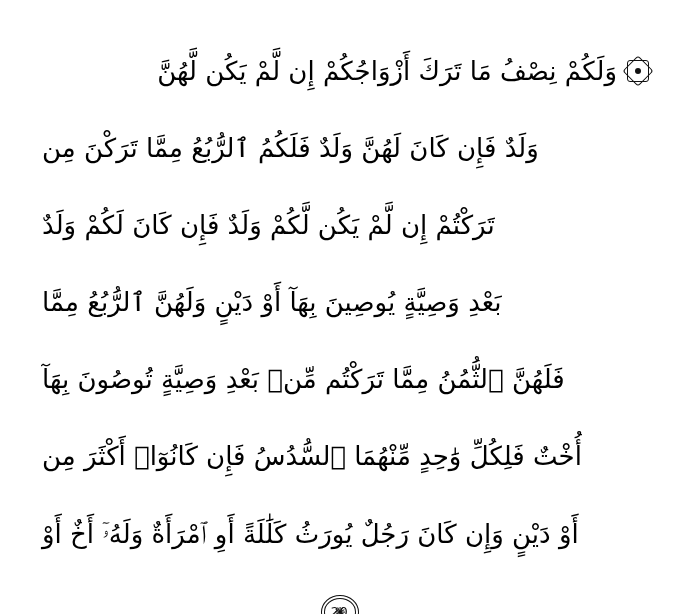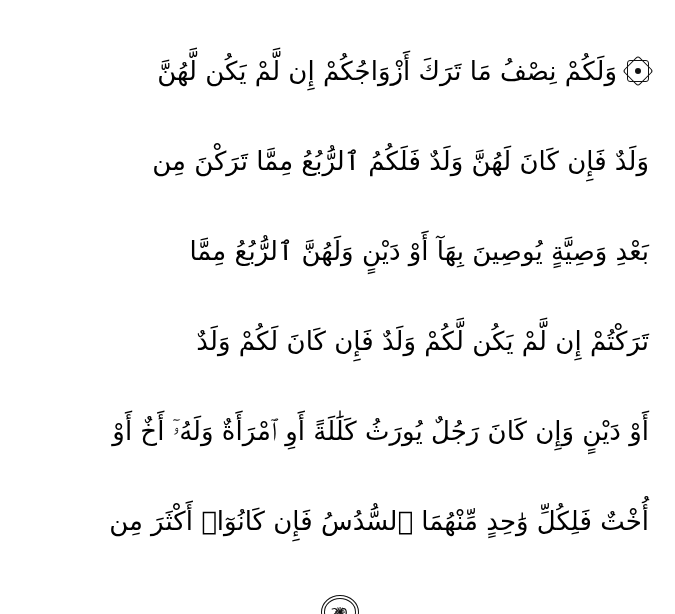--- a/index.html
+++ b/index.html
@@ -30,21 +30,21 @@
     text-align: center;
     unicode-bidi: bidi-override;
     color: #000000;
     font-family: "DejaVu Sans", sans-serif;
     font-size: 26px;
     line-height: 1.25;
     white-space: nowrap;
     letter-spacing: 0.5px;
     display: flex;
     align-items: center;
-    justify-content: flex-start;
+    justify-content: flex-end;
     height: 60px;
   }
   .line-1 {
     justify-content: flex-start;
     direction: rtl;
   }
   .line-inner {
     display: inline-block;
   }
   .start-marker {
@@ -145,34 +145,37 @@
       <span class="s-dot"></span>
     </span>
     <span class="line-inner">وَلَكُمْ نِصْفُ مَا تَرَكَ أَزْوَاجُكُمْ إِن لَّمْ يَكُن لَّهُنَّ</span>
   </div>
 
   <div class="ayah-line">
     <span class="line-inner">وَلَدٌ فَإِن كَانَ لَهُنَّ وَلَدٌ فَلَكُمُ ٱلرُّبُعُ مِمَّا تَرَكْنَ مِن</span>
   </div>
 
   <div class="ayah-line">
+    <span class="line-inner">تَرَكْتُمْ إِن لَّمْ يَكُن لَّكُمْ وَلَدٌ فَإِن كَانَ لَكُمْ وَلَدٌ</span>
+  </div>
+
+  <div class="ayah-line">
     <span class="line-inner">بَعْدِ وَصِيَّةٍ يُوصِينَ بِهَآ أَوْ دَيْنٍ وَلَهُنَّ ٱلرُّبُعُ مِمَّا</span>
   </div>
 
   <div class="ayah-line">
-    <span class="line-inner">تَرَكْتُمْ إِن لَّمْ يَكُن لَّكُمْ وَلَدٌ فَإِن كَانَ لَكُمْ وَلَدٌ</span>
-  </div>
-
-
-  <div class="ayah-line">
-    <span class="line-inner">أَوْ دَيْنٍ وَإِن كَانَ رَجُلٌ يُورَثُ كَلَٰلَةً أَوِ ٱمْرَأَةٌ وَلَهُۥٓ أَخٌ أَوْ</span>
+    <span class="line-inner">فَلَهُنَّ ٱلثُّمُنُ مِمَّا تَرَكْتُم مِّنۢ بَعْدِ وَصِيَّةٍ تُوصُونَ بِهَآ</span>
   </div>
 
   <div class="ayah-line">
     <span class="line-inner">أُخْتٌ فَلِكُلِّ وَٰحِدٍ مِّنْهُمَا ٱلسُّدُسُ فَإِن كَانُوٓا۟ أَكْثَرَ مِن</span>
+  </div>
+
+  <div class="ayah-line">
+    <span class="line-inner">أَوْ دَيْنٍ وَإِن كَانَ رَجُلٌ يُورَثُ كَلَٰلَةً أَوِ ٱمْرَأَةٌ وَلَهُۥٓ أَخٌ أَوْ</span>
   </div>
 
 
   <div class="ayah-line last-line">
     <span class="ayah-end">
       <span class="ring"></span>
       <span class="ring2"></span>
       <span class="rays">
         <span style="transform: translate(-50%,0) rotate(0deg);"></span>
         <span style="transform: translate(-50%,0) rotate(30deg);"></span>

